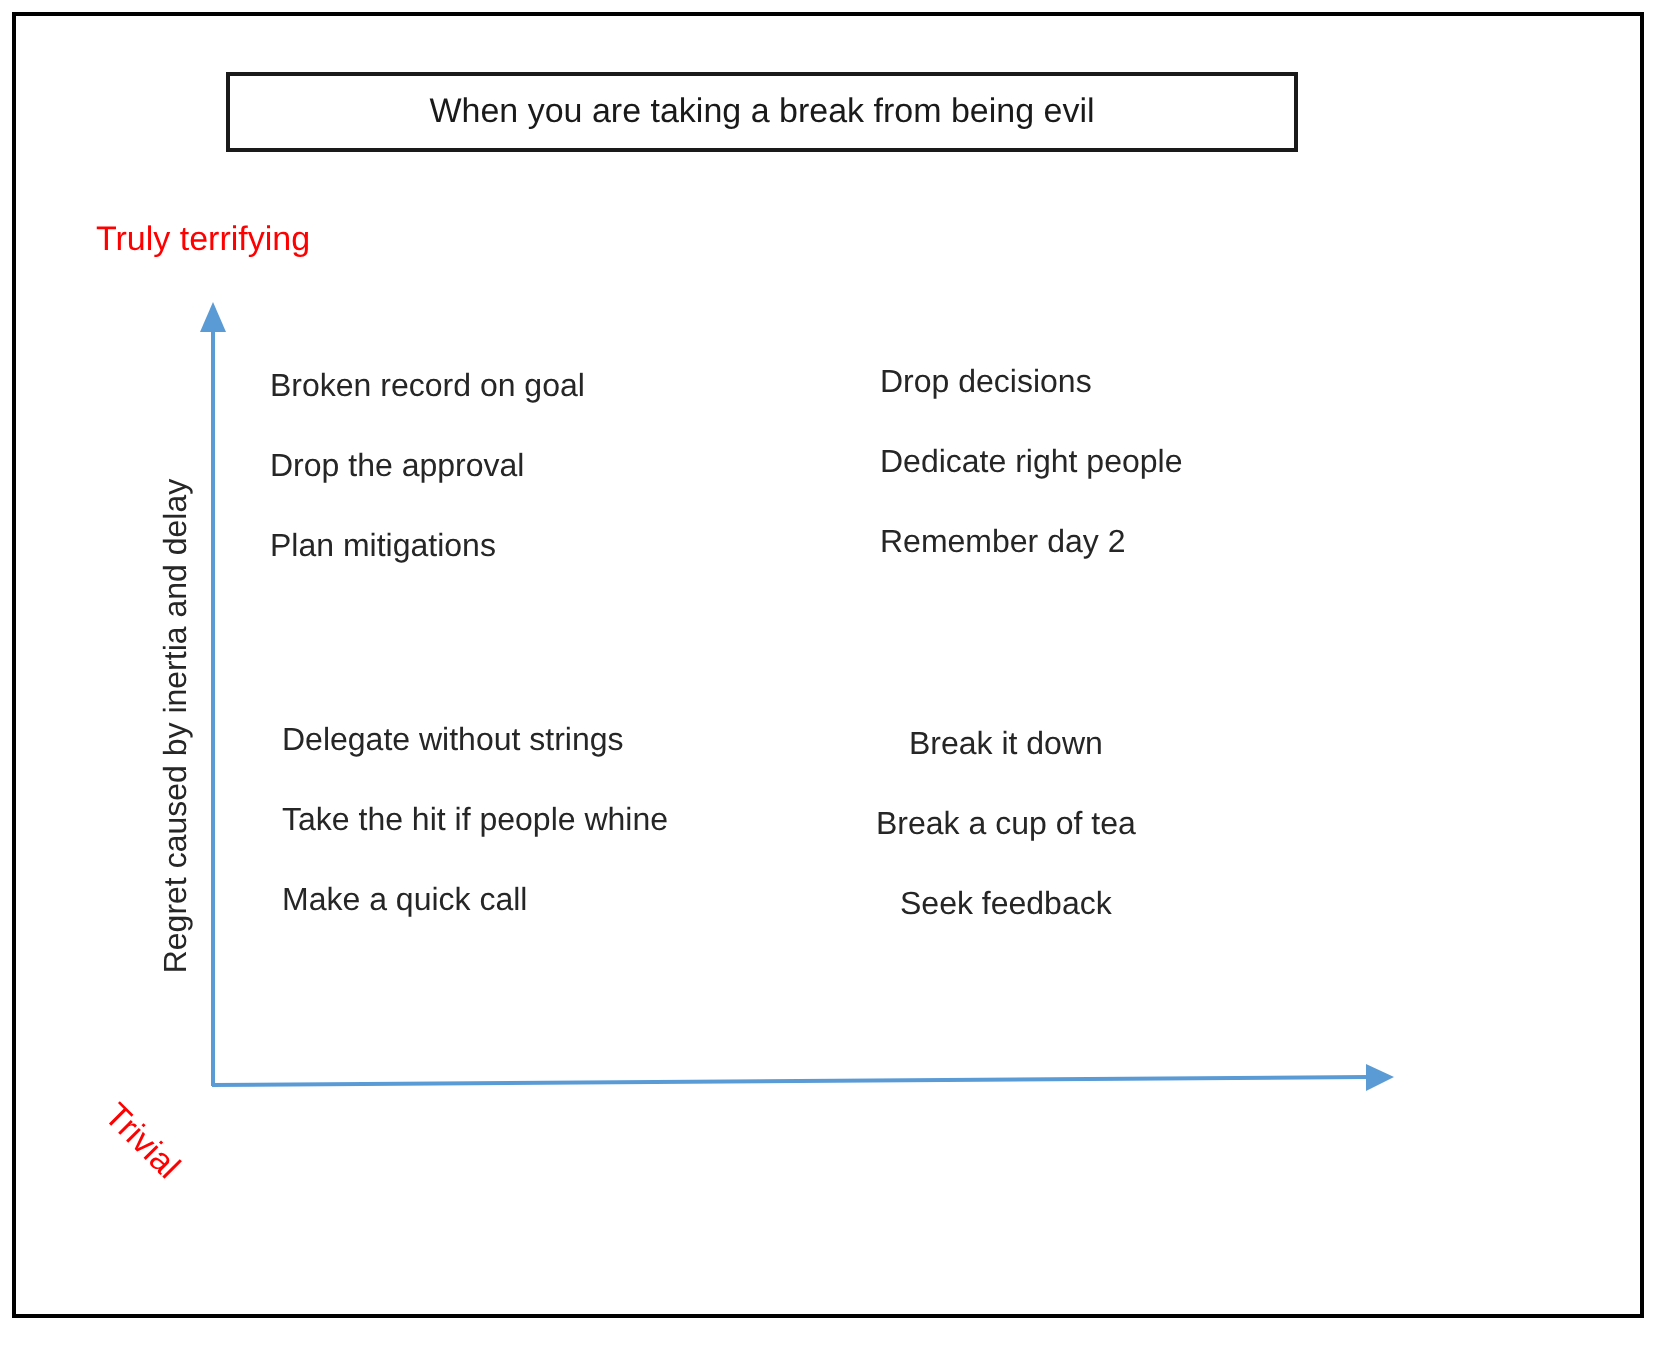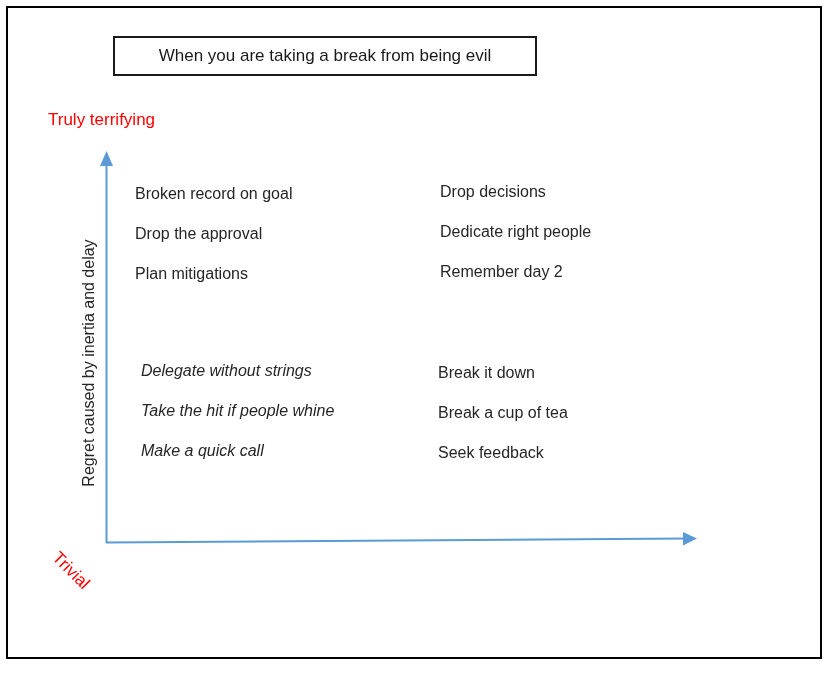--- a/index.html
+++ b/index.html
@@ -17,21 +17,21 @@
   }
   .outer-frame {
     position: absolute;
     left: 6px; top: 6px;
     width: 816px; height: 653px;
     border: 2px solid #000000;
   }
   .title-box {
     position: absolute;
     left: 113px; top: 36px;
-    width: 424px; height: 40px;
+    width: 536px; height: 40px;
     border: 2px solid #1a1a1a;
     display: flex;
     align-items: center;
     justify-content: center;
   }
   .title-box span {
     font-size: 17px;
     color: #1a1a1a;
     white-space: nowrap;
   }
@@ -72,22 +72,22 @@
     position: absolute;
     white-space: nowrap;
   }
   .quadrant .q-item {
     font-size: 16px;
     line-height: 20px;
     margin-bottom: 20px;
   }
   .q-top-left     { left: 135px; top: 184px; }
   .q-top-right    { left: 440px; top: 182px; }
-  .q-bottom-left  { left: 141px; top: 361px; font-style: italic; }
-  .q-bottom-right { left: 438px; top: 363px; }
+  .q-bottom-left  { left: 141px; top: 361px; }
+  .q-bottom-right { left: 438px; top: 363px; text-align: center; }
 </style>
 </head>
 <body>
 
 <div class="canvas">
 
   <div class="outer-frame"></div>
 
   <div class="title-box">
     <span>When you are taking a break from being evil</span>

